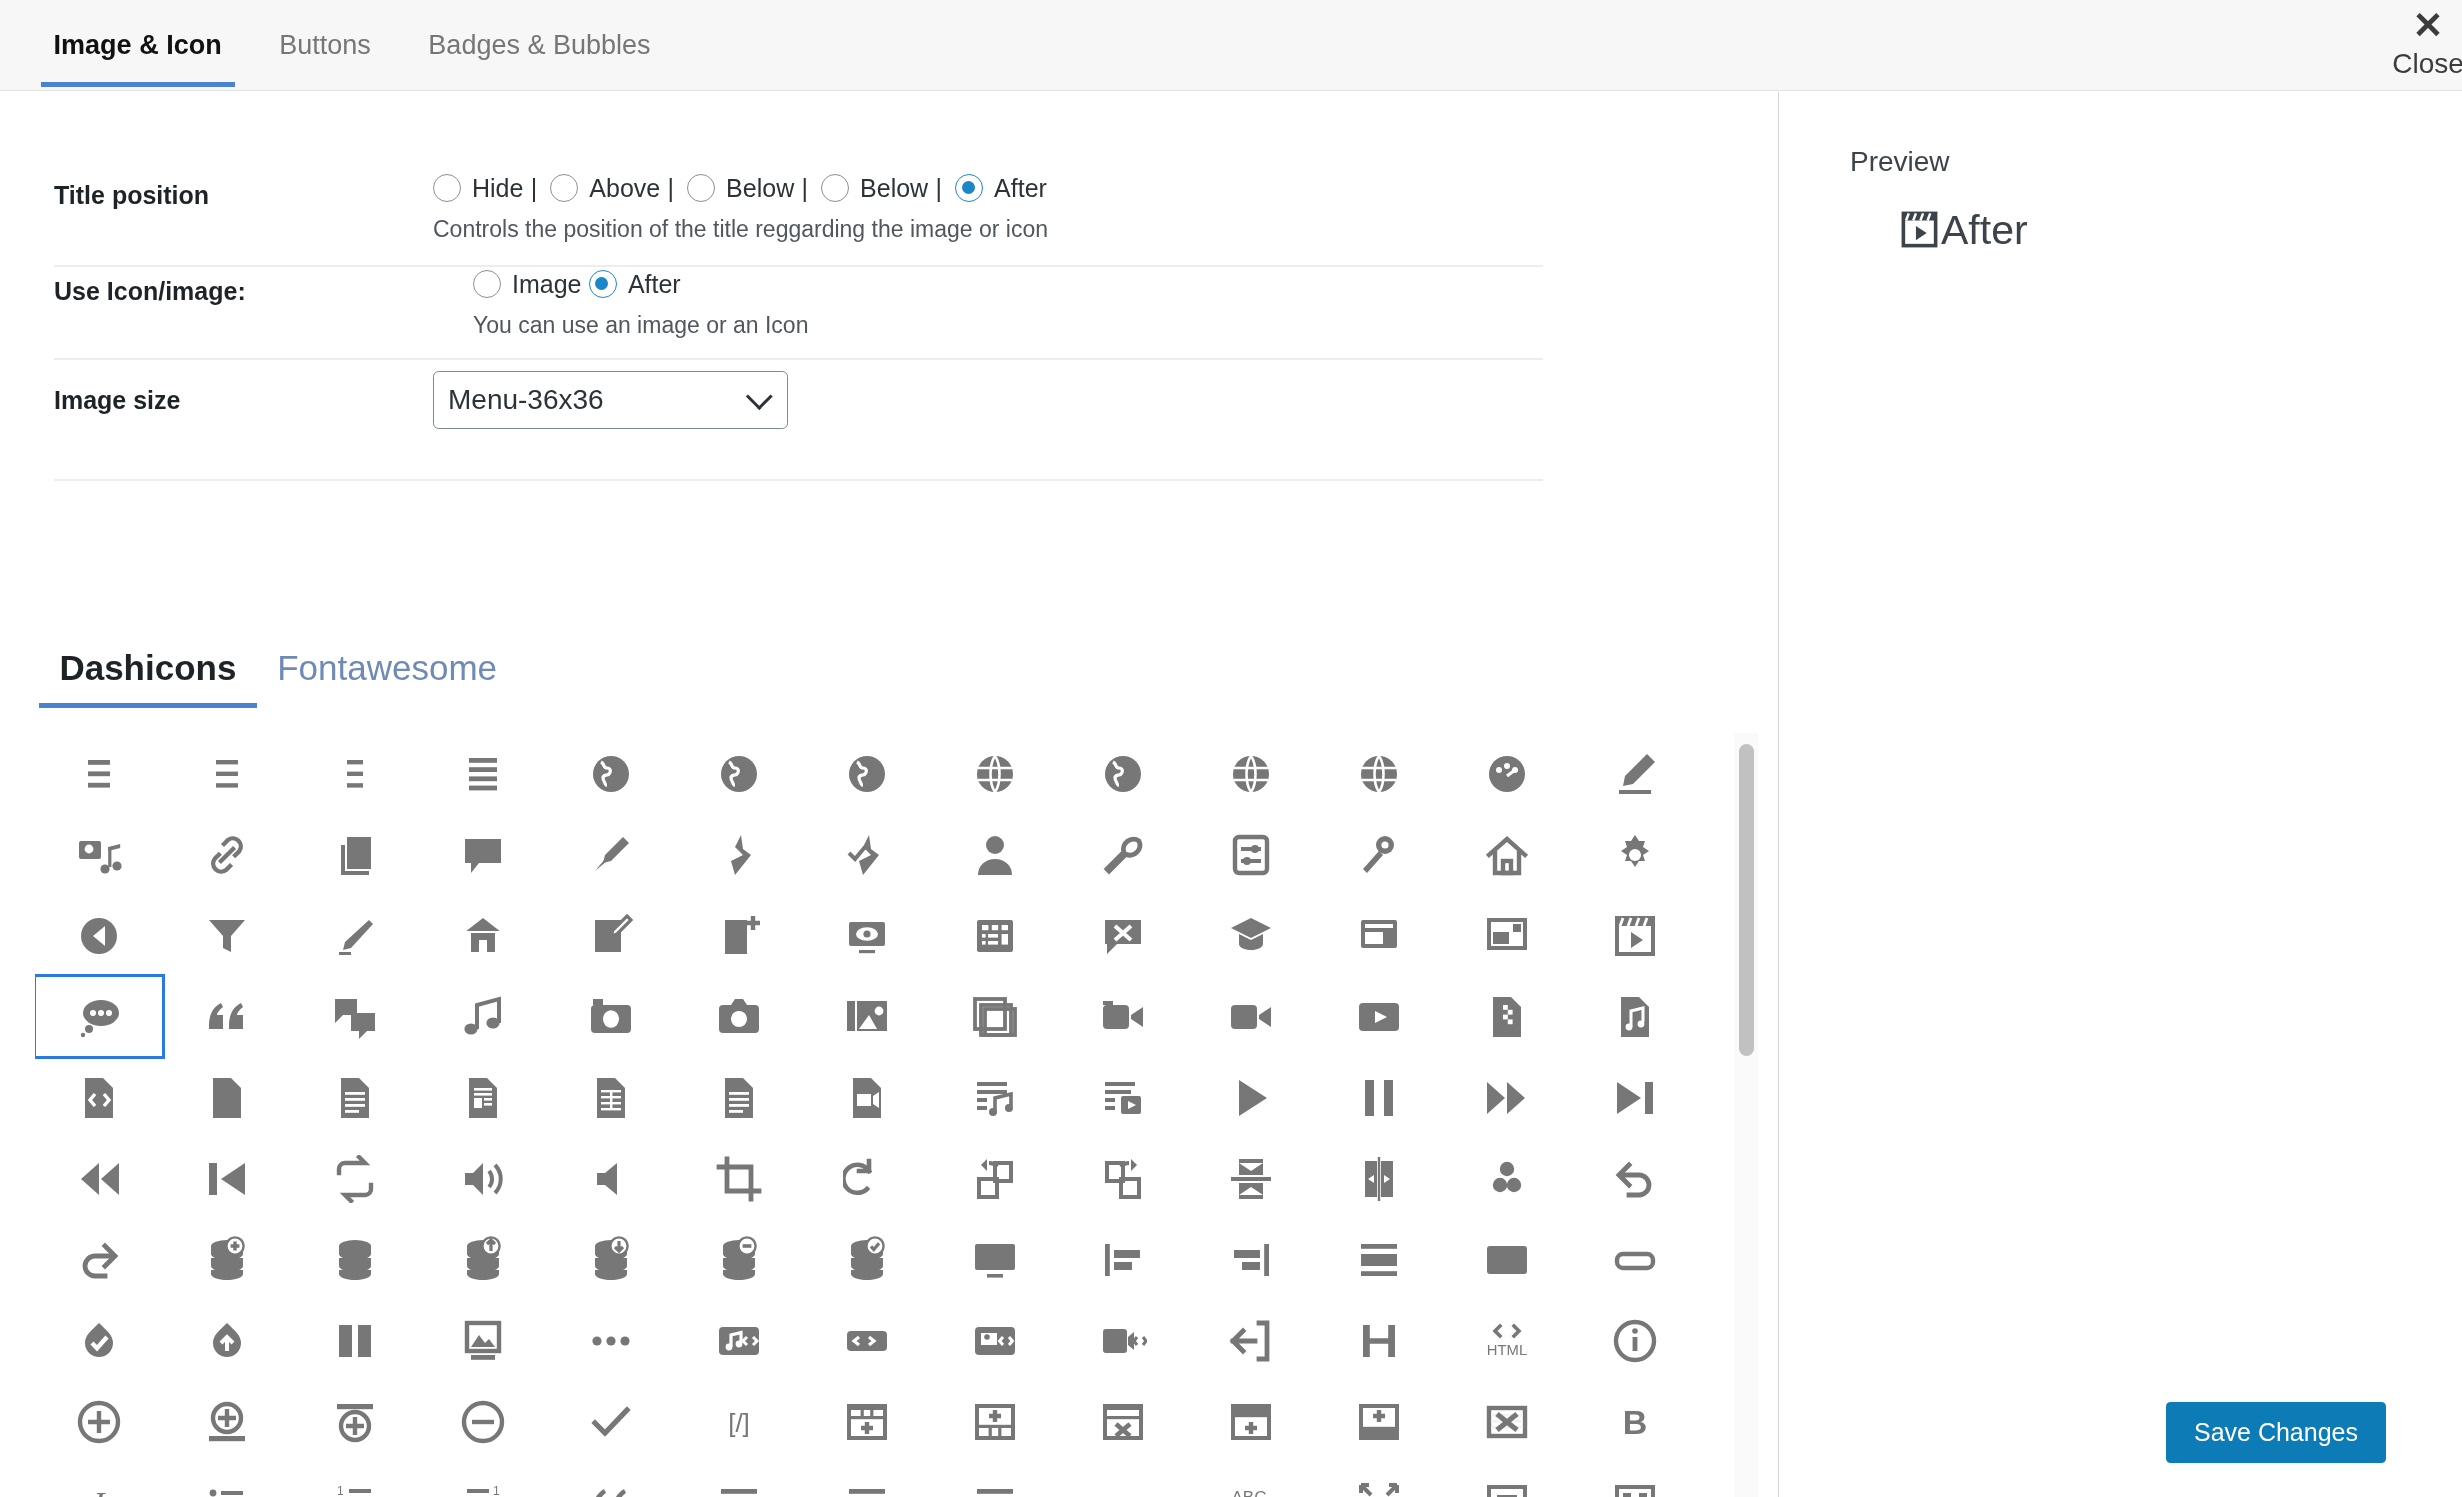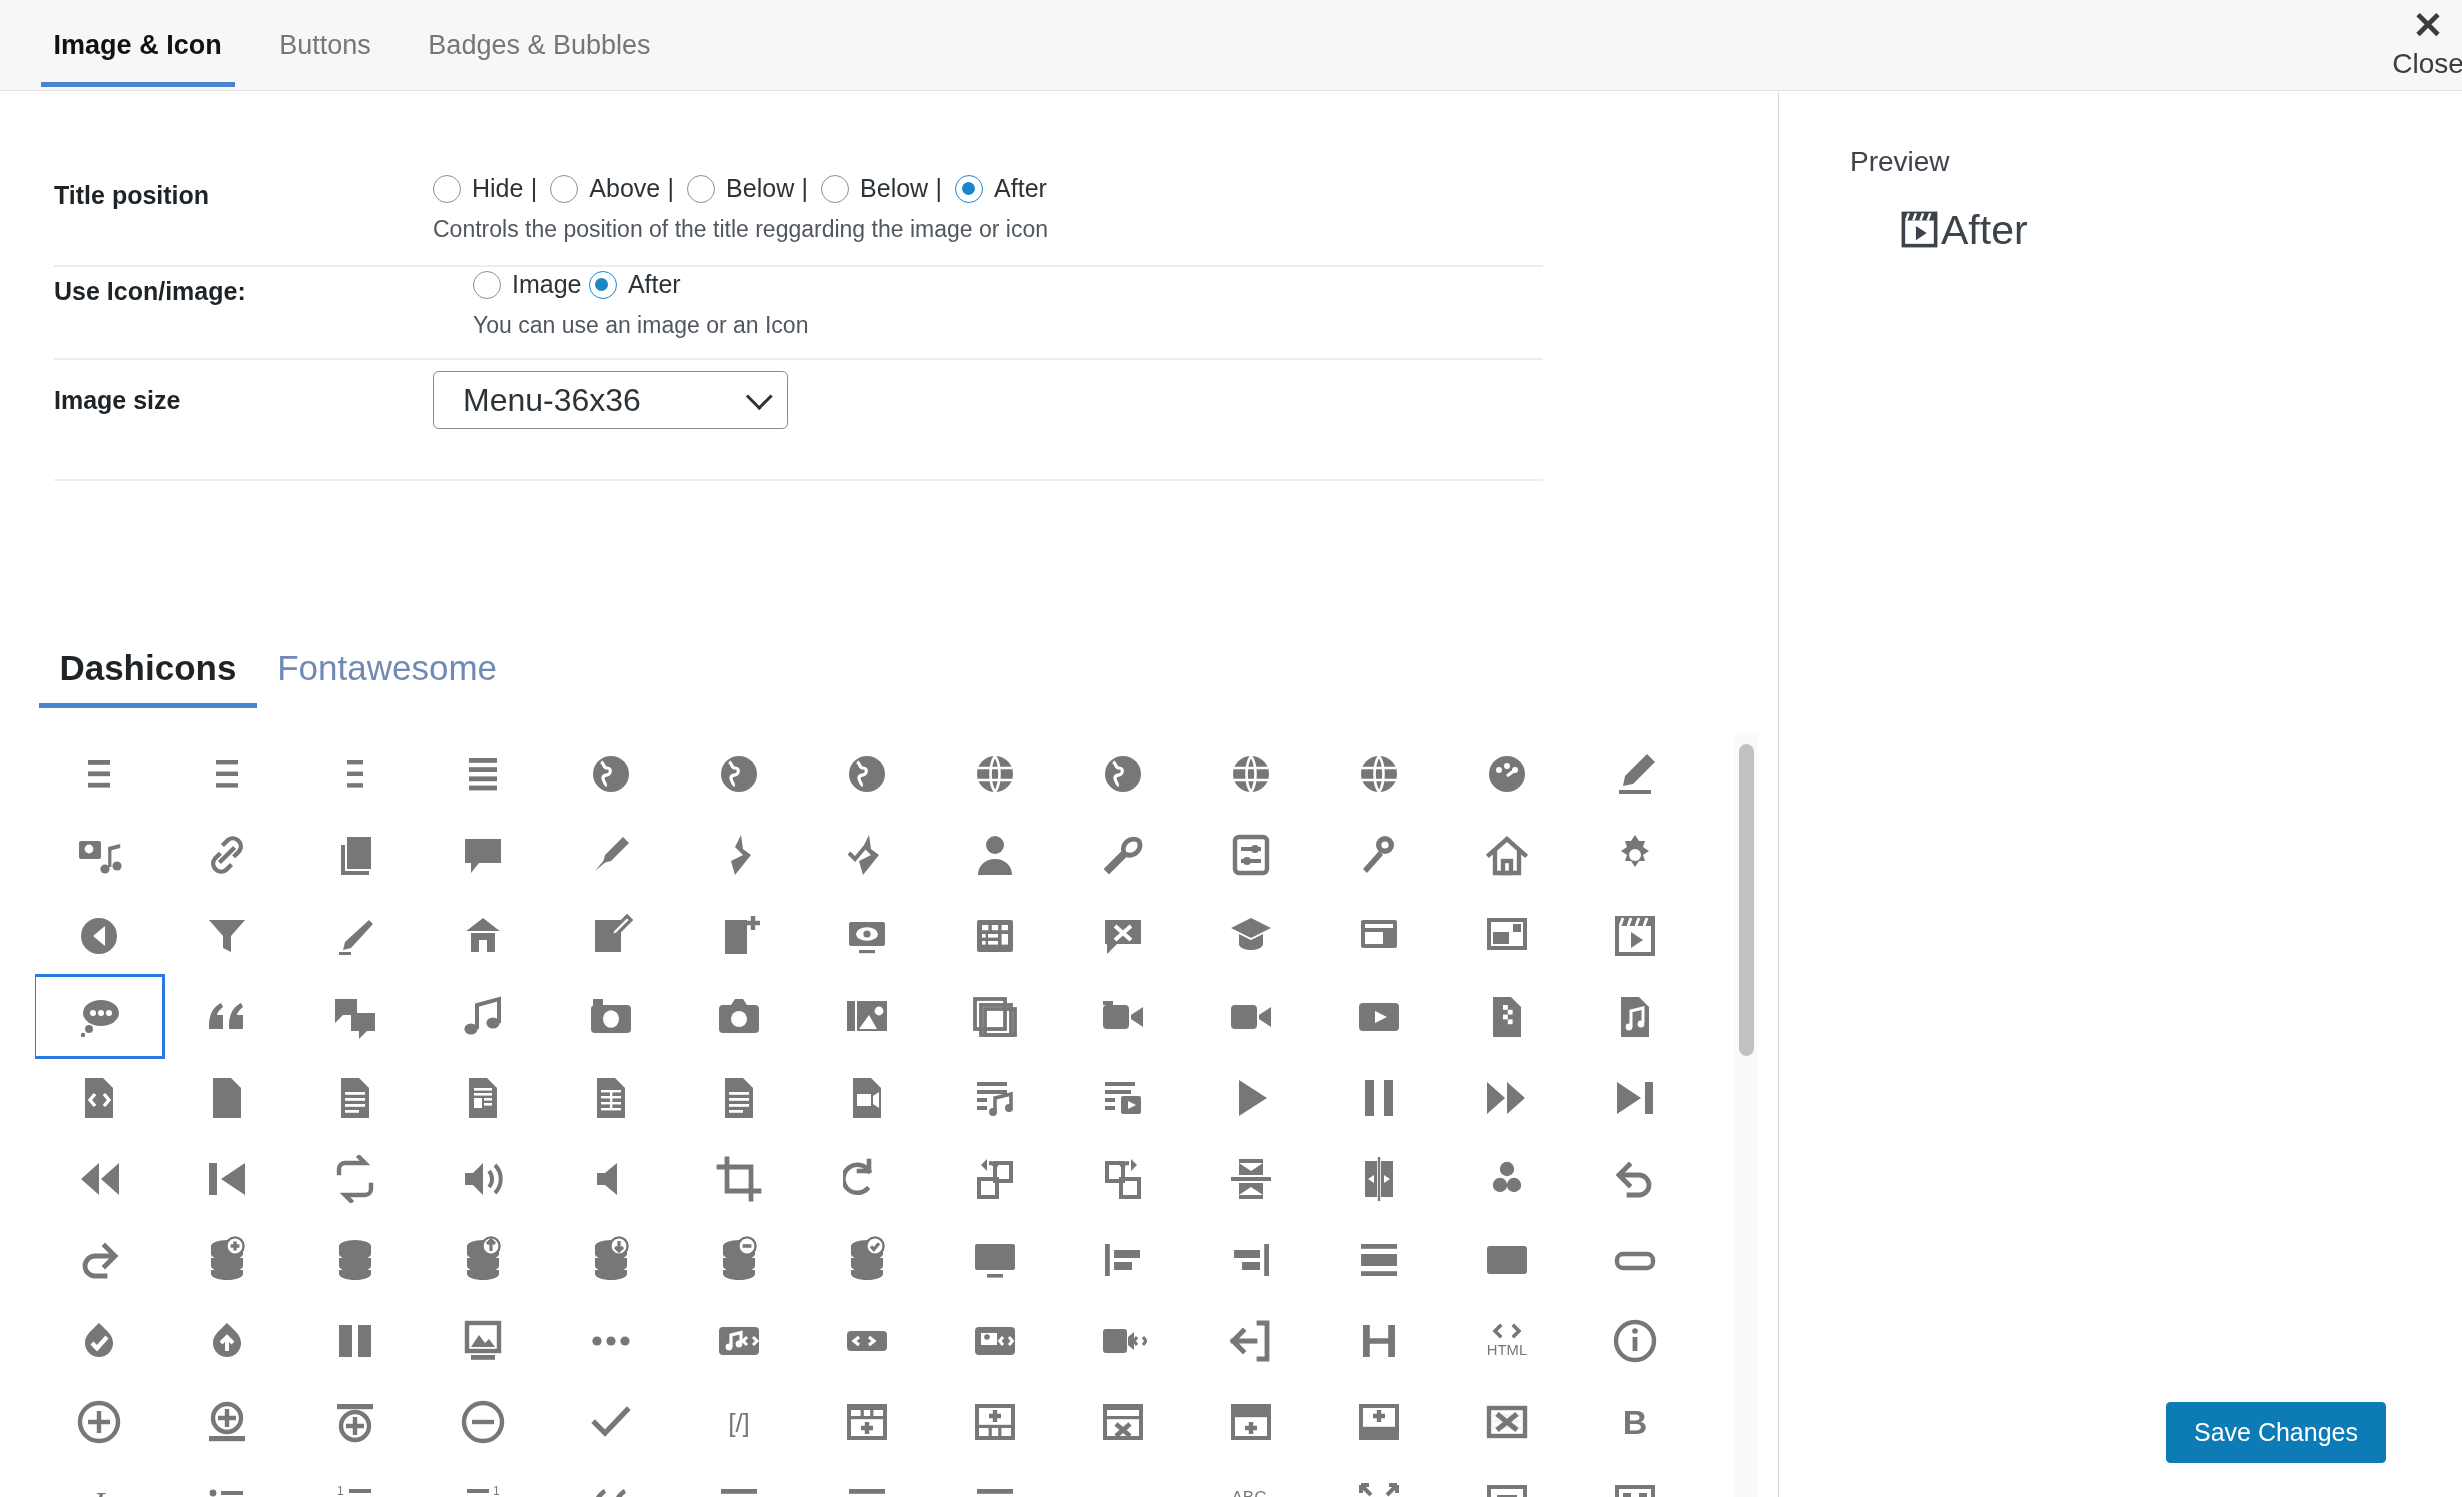--- a/index.html
+++ b/index.html
@@ -45,21 +45,21 @@
     background: #ffffff; border-left: 0.9px solid #d6d6d6;
   }
 
   
   .field-row { position: absolute; left: 0; width: 1778px; }
   .field-label {
     position: absolute; left: 54px; font-size: 25px; color: #1d2327;
     font-weight: bold; white-space: nowrap;
   }
   .field-body { position: absolute; left: 433px; }
-  .radio-line { display: flex; align-items: flex-end; font-size: 25px; color: #2c3338; }
+  .radio-line { display: flex; align-items: flex-start; font-size: 25px; color: #2c3338; }
   .radio {
     width: 28px; height: 28px; border-radius: 50%;
     border: 1.9px solid #8c8f94; background: #fff;
     display: inline-block; position: relative; flex: none;
   }
   .radio.on { border-color: #1b86c8; }
   .radio.on:after {
     content: ""; position: absolute; left: 5.6px; top: 5.6px;
     width: 13px; height: 13px; border-radius: 50%; background: #1b86c8;
   }
@@ -71,21 +71,21 @@
   .divider {
     position: absolute; left: 54px; width: 1489px; height: 1.9px; background: #ededed;
   }
 
   
   .select-box {
     position: relative; width: 355px; height: 58px;
     border: 1.9px solid #7e8993; border-radius: 5.6px; background: #fff;
     display: flex; align-items: center; cursor: pointer;
   }
-  .select-val { font-size: 32px; color: #2c3338; margin-left: 29px; }
+  .select-val { font-size: 28px; color: #2c3338; margin-left: 14px; }
   .select-arrow {
     position: absolute; right: 18.6px; top: 50%; transform: translateY(-60%);
     width: 18.6px; height: 18.6px; border-right: 3.7px solid #2c3338;
     border-bottom: 3.7px solid #2c3338; transform: translateY(-70%) rotate(45deg);
   }
 
   
   .src-tabs { position: absolute; left: 39px; top: 556px; display: flex; }
   .src-tab {
     position: relative; font-size: 35px; padding: 0 20.4px 20.4px 20.4px;

